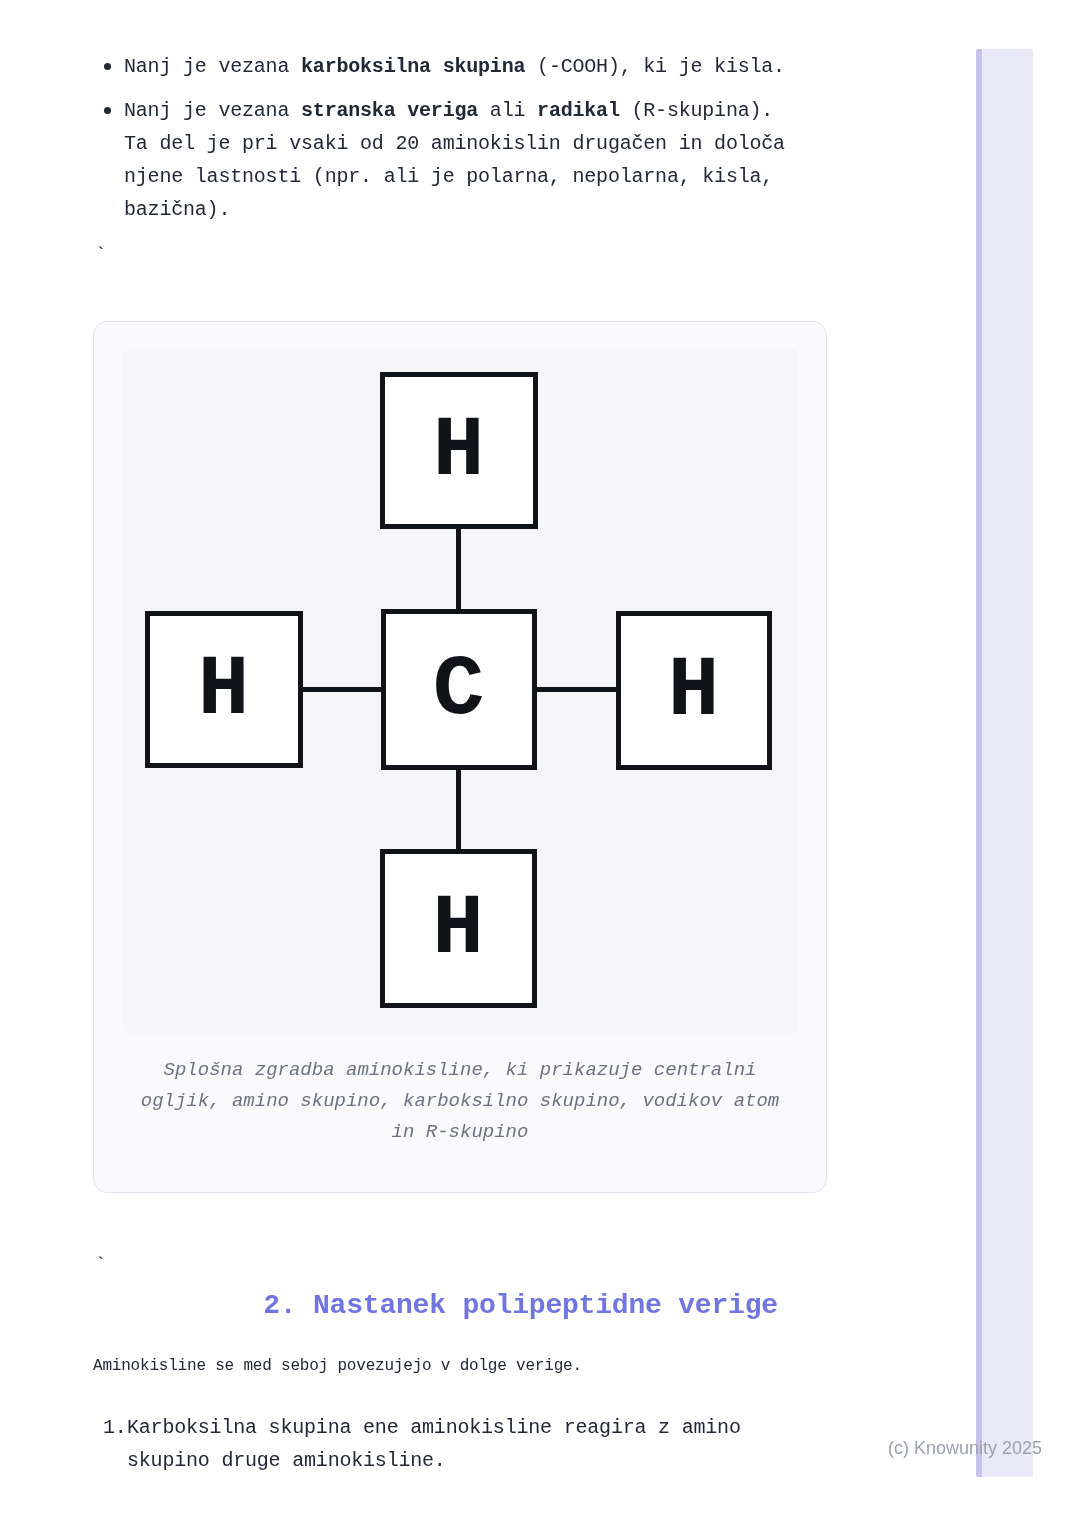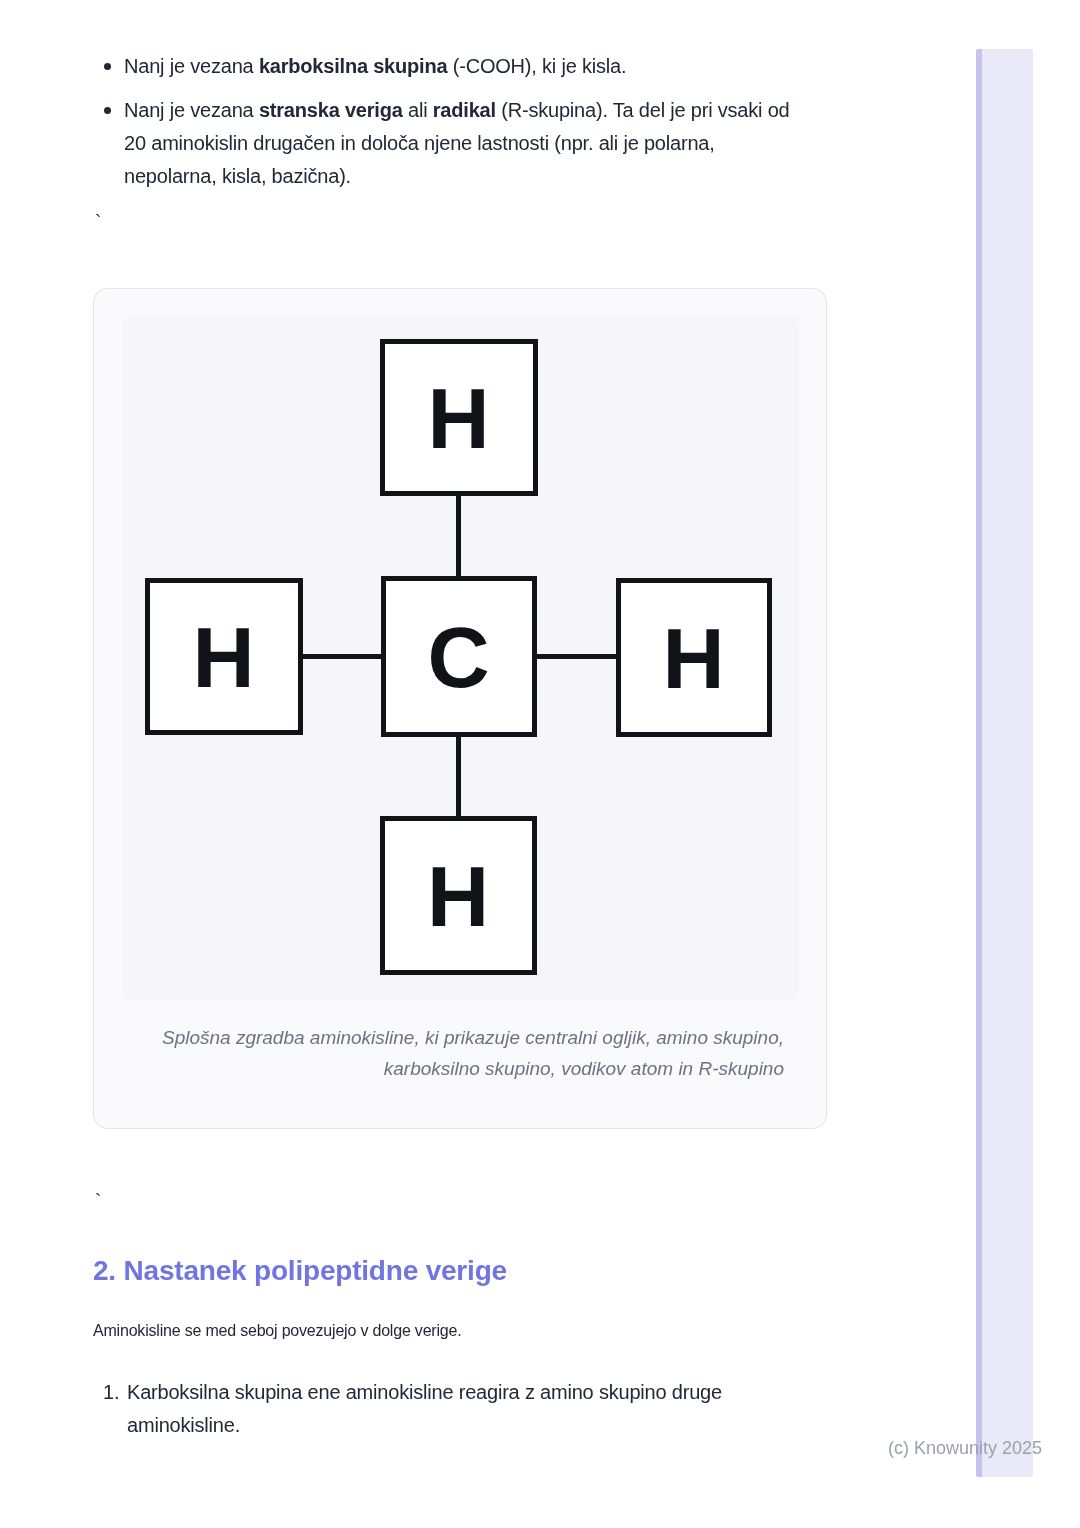--- a/index.html
+++ b/index.html
@@ -7,20 +7,21 @@
   body {
     width: 1080px; height: 1528px;
     position: relative; overflow: hidden;
     font-family: "Liberation Sans", sans-serif;
     color: var(--text, #212836);
   }
   .page {
     position: relative; z-index: 2;
     width: 948px; height: 1528px;
     padding: 50px 0 0 93px;
+    font-family: Liberation Mono, monospace;
   }
   
   ul.bullets { list-style: none; width: 706px; }
   ul.bullets li {
     position: relative; padding-left: 31px;
     font-size: 20px; line-height: 33px; letter-spacing: -0.2px;
     margin-bottom: 11px;
   }
   ul.bullets li:last-child { margin-bottom: 12px; }
   .dot {
@@ -65,31 +66,32 @@
   .pos-right  { left: 494px; top: 262px; width: 156px; height: 159px; }
   .pos-bottom { left: 258px; top: 500px; width: 157px; height: 159px; }
   .bond { position: absolute; background: var(--box_line, #101418); }
   .bond-top    { left: 334px; top: 180px; width: 5px;  height: 80px; }
   .bond-bottom { left: 334px; top: 421px; width: 5px;  height: 79px; }
   .bond-left   { left: 181px; top: 338px; width: 78px; height: 5px; }
   .bond-right  { left: 415px; top: 338px; width: 79px; height: 5px; }
   .caption {
     margin: 22px auto 0 auto;
     max-width: 648px;
-    text-align: right;
+    text-align: center;
     font-style: italic;
     font-size: 19px; line-height: 31px;
     color: var(--caption, #6b7280);
   }
   
   h2.heading {
-    margin-top: 38px;
+    margin-top: 9px;
     font-size: 28px; font-weight: 600; letter-spacing: -0.2px;
     color: var(--heading, #7175e2);
     line-height: 36px;
+    text-align: center;
   }
   p.para {
     margin-top: 27px;
     font-size: 16px; line-height: 30px; letter-spacing: -0.2px;
   }
   ol.numlist { list-style: none; margin-top: 30px; width: 690px; }
   ol.numlist li {
     position: relative; padding-left: 34px;
     font-size: 20px; line-height: 33px; letter-spacing: -0.2px;
   }

